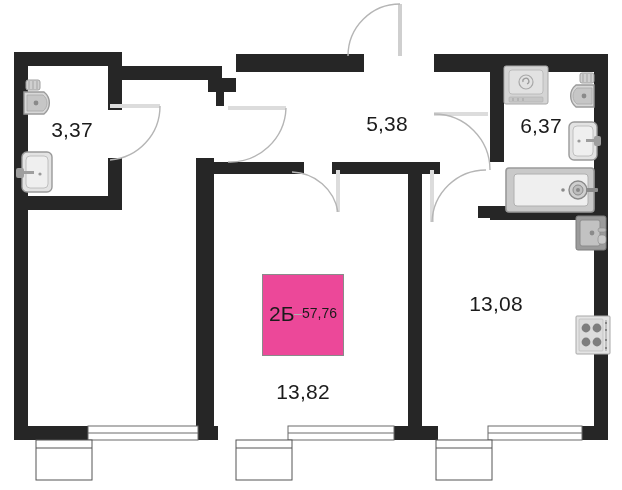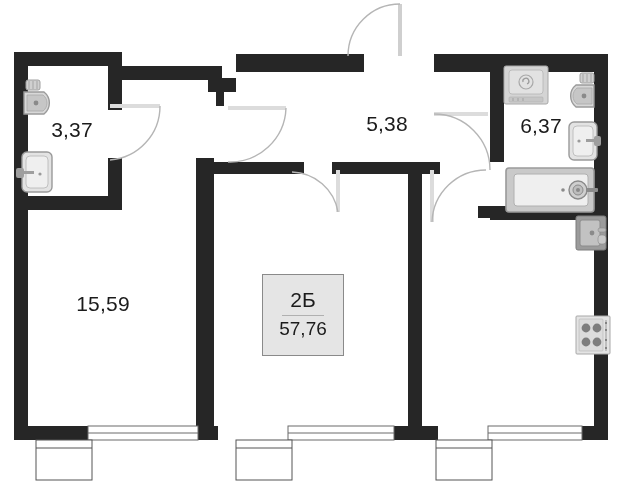--- a/index.html
+++ b/index.html
@@ -31,43 +31,42 @@
     font-size: 21px;
     color: #1b1b1b;
     letter-spacing: 0.2px;
     white-space: nowrap;
     transform: translate(-50%, -50%);
     user-select: none;
   }
   #badge {
     position: absolute;
     box-sizing: border-box;
-    background: #e5e5e5;
+    background: #ec4899;
     border: 1px solid #8a8a8a;
     display: flex;
-    flex-direction: column;
     align-items: center;
     justify-content: center;
     padding: 4px 6px 6px 6px;
   }
   #badge .badge-type {
     font-family: "Liberation Sans", sans-serif;
     font-size: 21px;
     color: #1b1b1b;
     line-height: 1.1;
   }
   #badge .badge-rule {
     width: 62%;
     height: 1px;
     background: #b0b0b0;
     margin: 4px 0 3px 0;
   }
   #badge .badge-area {
     font-family: "Liberation Sans", sans-serif;
-    font-size: 19px;
+    font-size: 14px;
     color: #1b1b1b;
     line-height: 1.1;
   }
 </style>
 </head>
 <body>
 
 <div id="plan-root">
 
   <svg id="plan-svg" viewBox="0 0 622 490">
@@ -265,21 +264,22 @@
       <circle cx="606" cy="323" r="1" fill="#6f6f6f"></circle>
       <circle cx="606" cy="330" r="1" fill="#6f6f6f"></circle>
       <circle cx="606" cy="340" r="1" fill="#6f6f6f"></circle>
       <circle cx="606" cy="348" r="1" fill="#6f6f6f"></circle>
     </g>
   </svg>
 
   <div class="area-label" style="left:65px;  top:130px;margin-left:7px;">3,37</div>
   <div class="area-label" style="left:387px; top:124px;">5,38</div>
   <div class="area-label" style="left:541px; top:126px;">6,37</div>
-  <div class="area-label" style="left:103px; top:304px;">15,59</div>
+  <div class="area-label" style="left:303px; top:392px;">13,82</div>
+  <div class="area-label" style="left:496px; top:304px;">13,08</div>
 
   <div id="badge" style="left:262px; top:274px; width:82px; height:82px;">
     <div class="badge-type">2Б</div>
     <div class="badge-rule"></div>
     <div class="badge-area">57,76</div>
   </div>
 
 </div>
 
 </body></html>

